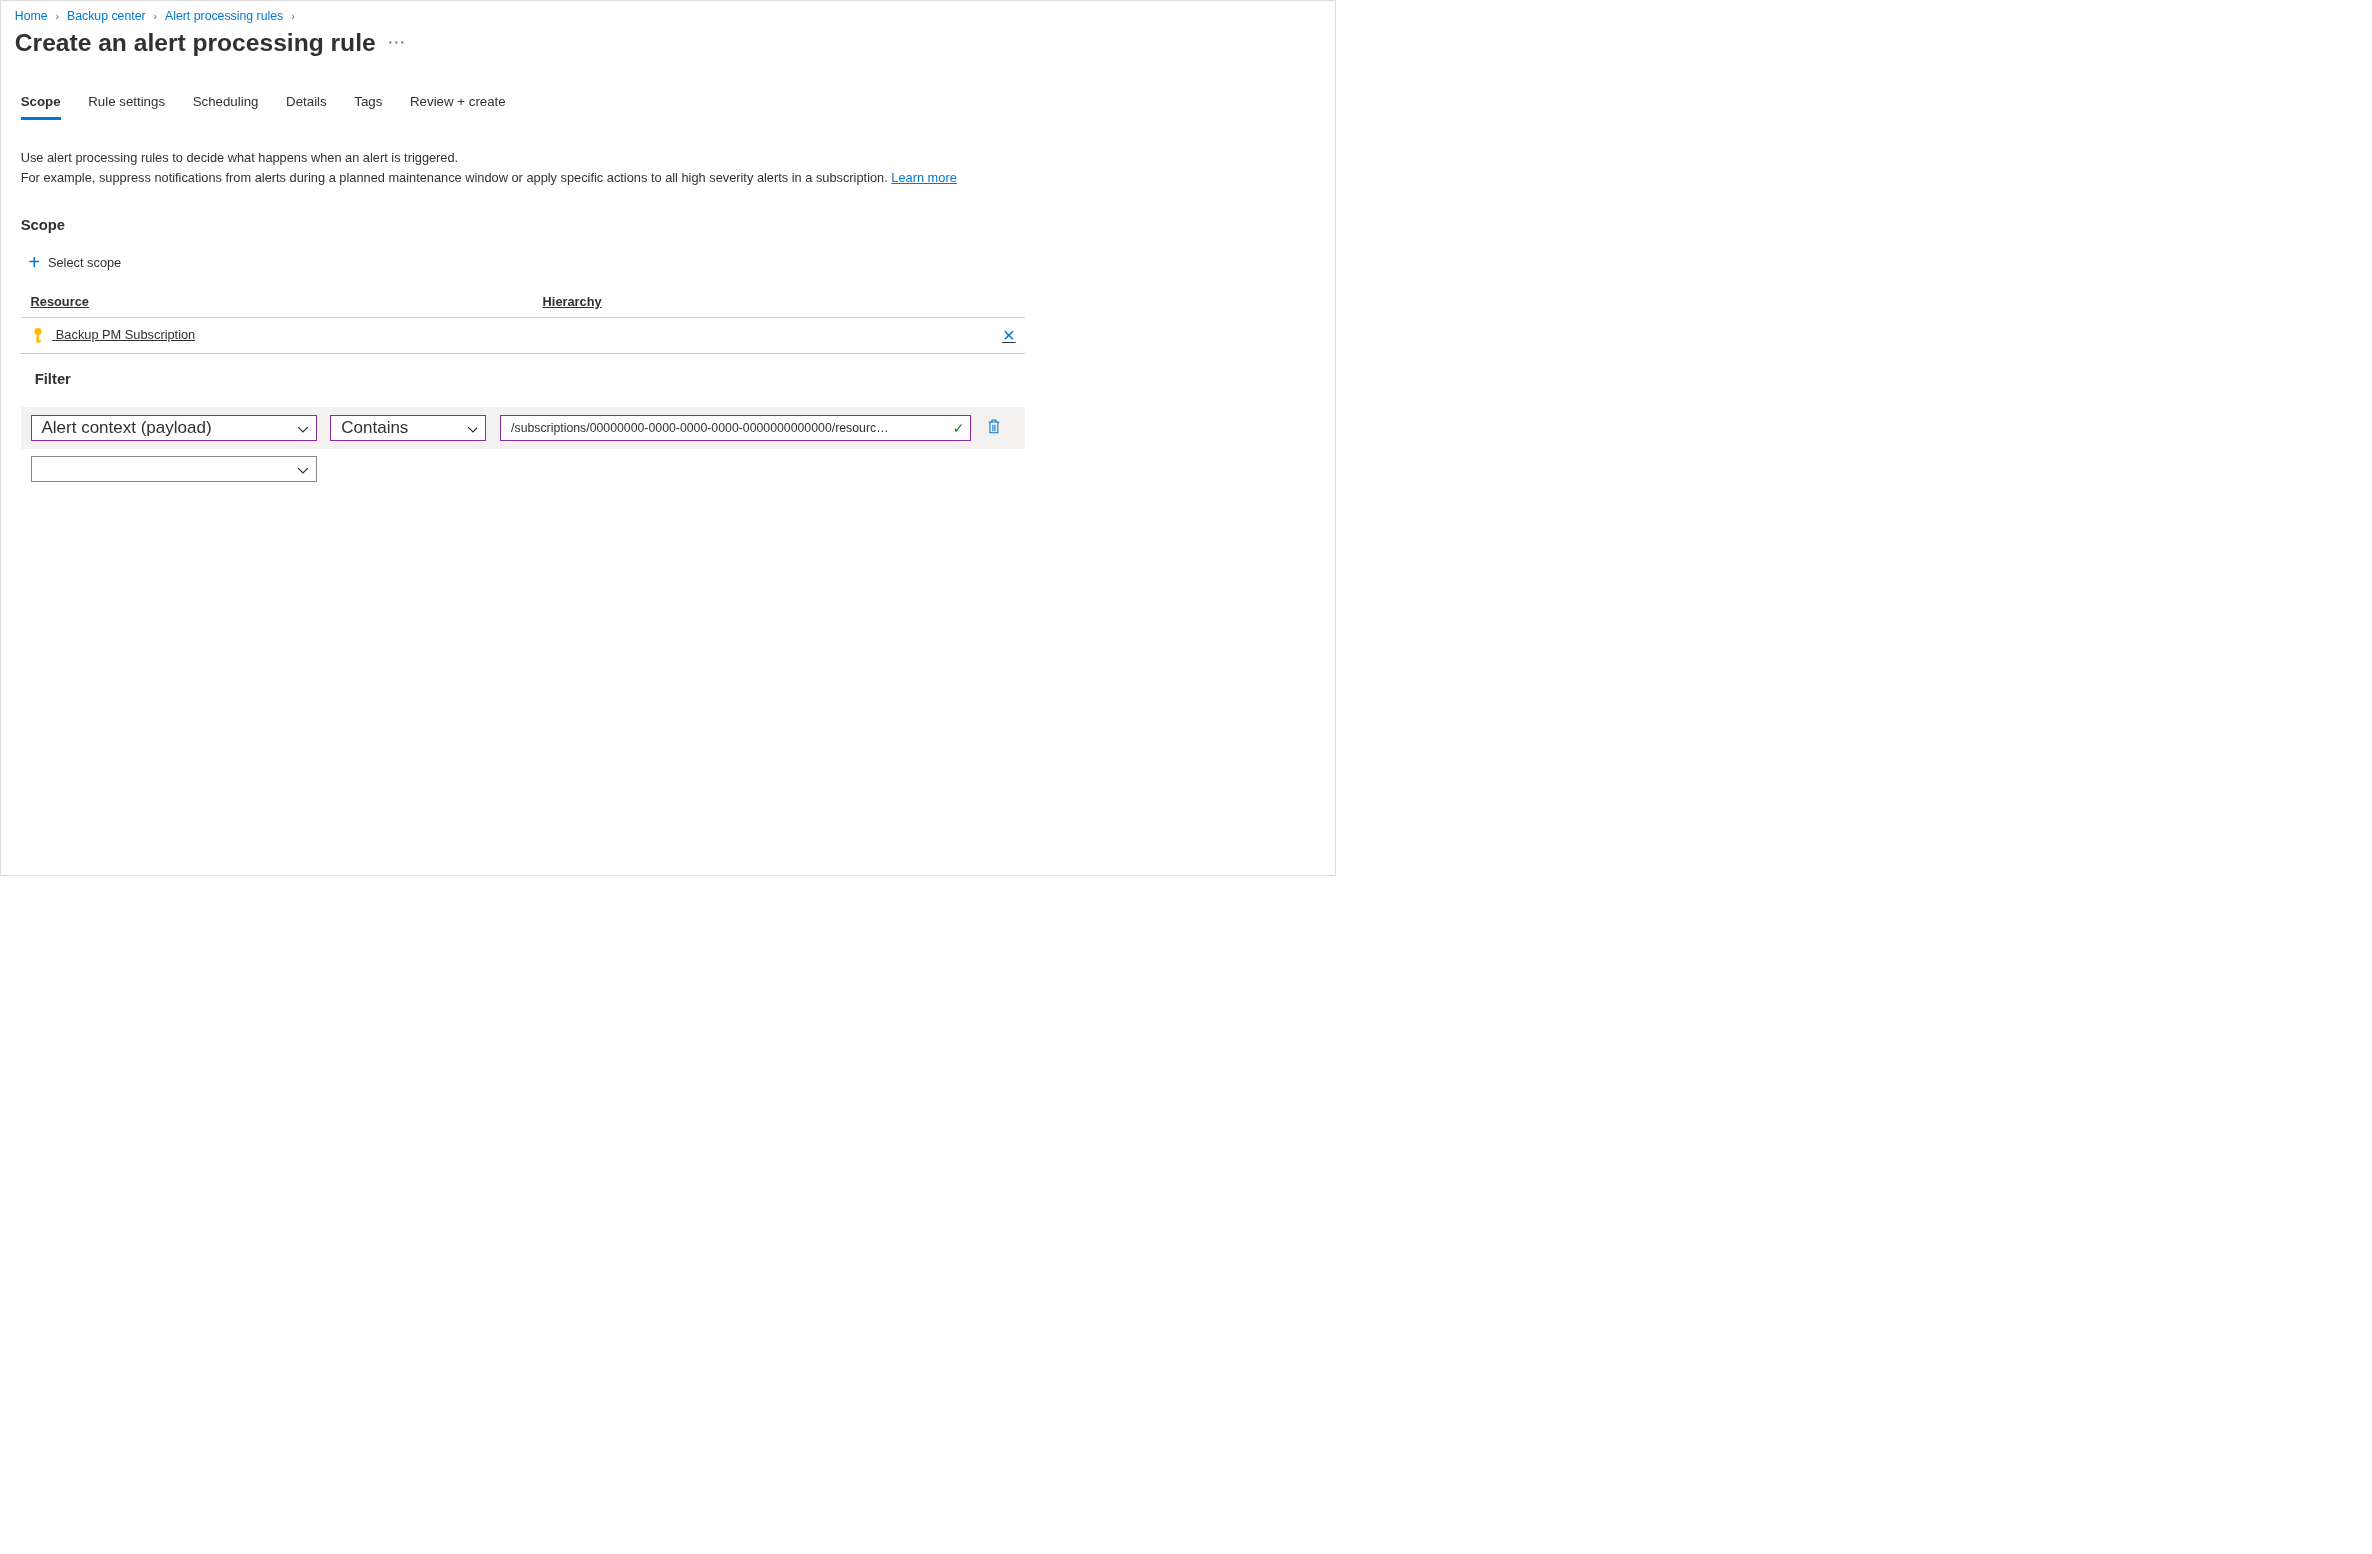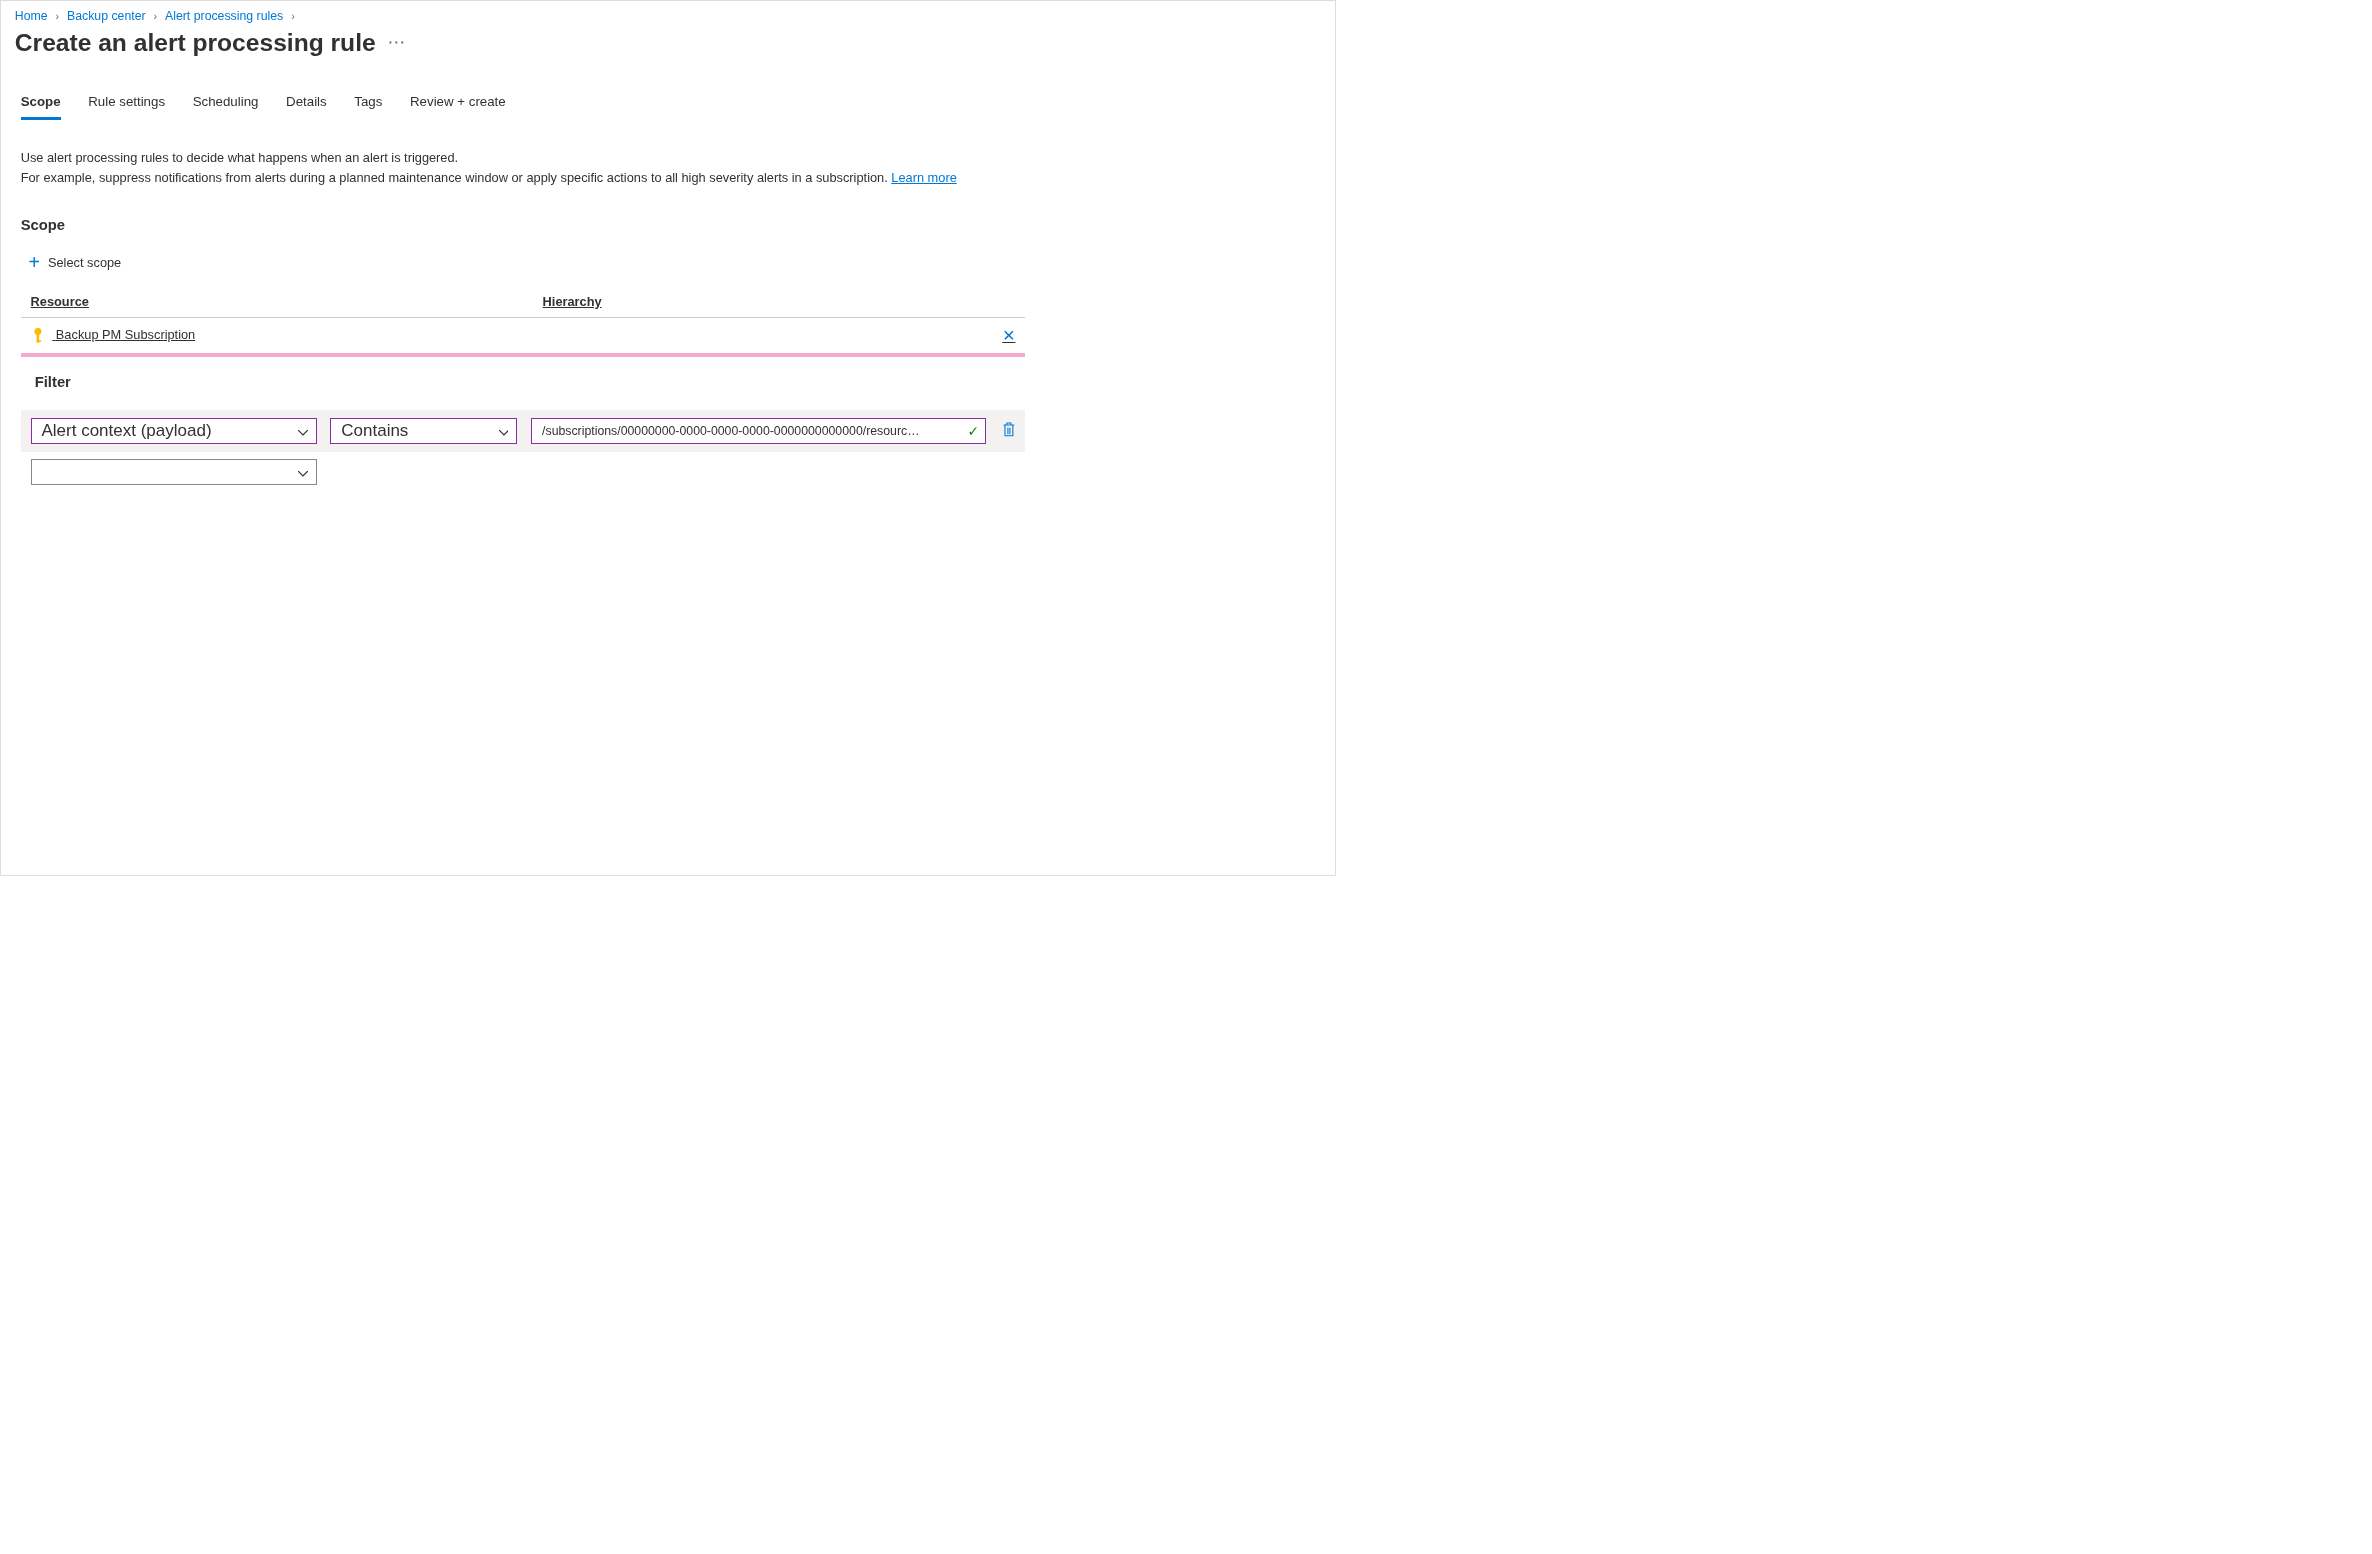--- a/index.html
+++ b/index.html
@@ -15,36 +15,36 @@
     .tab { padding-bottom: 7.9px; font-size: 13.3px; color: #323130; cursor: pointer; border-bottom: 3px solid transparent; }
     .tab.active { font-weight: 600; border-bottom-color: #0078d4; }
     .content { padding: 27.6px 19.7px 0; max-width: 1044px; }
     .intro { line-height: 1.55; margin-bottom: 29.6px; font-size: 12.8px; }
     .section-title { font-size: 14.8px; font-weight: 600; margin-bottom: 11.8px; }
     .section-desc { margin-bottom: 19.7px; font-size: 12.8px; }
     .select-scope { display: inline-flex; align-items: center; gap: 7.9px; margin: 7.9px 0 13.8px 7.9px; cursor: pointer; font-size: 12.8px; }
     .plus-icon { color: #0078d4; font-size: 19.7px; font-weight: 400; line-height: 1; }
     table.scope-table { width: 100%; border-collapse: collapse; font-size: 12.8px; margin-bottom: 14px; text-decoration: underline; }
     table.scope-table th { text-align: left; font-weight: 600; padding: 7.9px 9.9px; border-bottom: 1px solid #ccc; }
-    table.scope-table td { padding: 7.9px 9.9px; border-bottom: 4px solid #f9a8d4; vertical-align: middle; }
+    table.scope-table td { padding: 7.9px 9.9px; border-bottom: 1px solid #f9a8d4; vertical-align: middle; }
     .key-icon { display: inline-block; width: 13.8px; height: 17.7px; margin-right: 7.9px; vertical-align: middle; }
     .remove-icon { color: #0078d4; cursor: pointer; font-size: 15.8px; }
     .filter-section { margin-top: 17.7px; margin-left: 14px; }
     .filters-grid { margin-top: 19.7px; }
     .filters-header { display: flex; padding: 3.9px 15.8px 9.9px; font-size: 12.8px; font-weight: 600; }
     .col-filters { width: 296px; }
     .col-operator { width: 197px; }
     .col-value { flex: 1; }
     .filters-row { display: flex; align-items: center; gap: 13.8px; padding: 7.9px 9.9px; }
     .filters-row.bg { background: #f3f2f1; }
     .select-box { position: relative; display: flex; align-items: center; background: #fff; border: 1px solid #8a2da5; height: 25.6px; padding: 0 25.6px 0 9.9px; font-size: 17px; cursor: pointer; }
     .select-box.grey { border-color: #8a8886; }
     .select-chev { position: absolute; right: 7.9px; top: 50%; transform: translateY(-50%); color: #323130; pointer-events: none; }
     .w290 { width: 286px; }
-    .w190 { width: 187px; }
+    .w190 { width: 156px; }
     .value-box { flex: 1; position: relative; display: flex; align-items: center; background: #fff; border: 1px solid #8a2da5; height: 25.6px; padding: 0 25.6px 0 9.9px; font-size: 12.3px; white-space: nowrap; overflow: hidden; text-overflow: ellipsis; max-width: 471px; }
     .check-icon { position: absolute; right: 5.9px; color: #107c10; font-size: 13.8px; }
     .trash-icon { color: #0078d4; cursor: pointer; font-size: 14.8px; margin-left: 2px; }
   </style>
 </head>
 <body>
 
 <nav class="breadcrumb">
   <a href="#">Home</a>
   <span class="chev">›</span>

